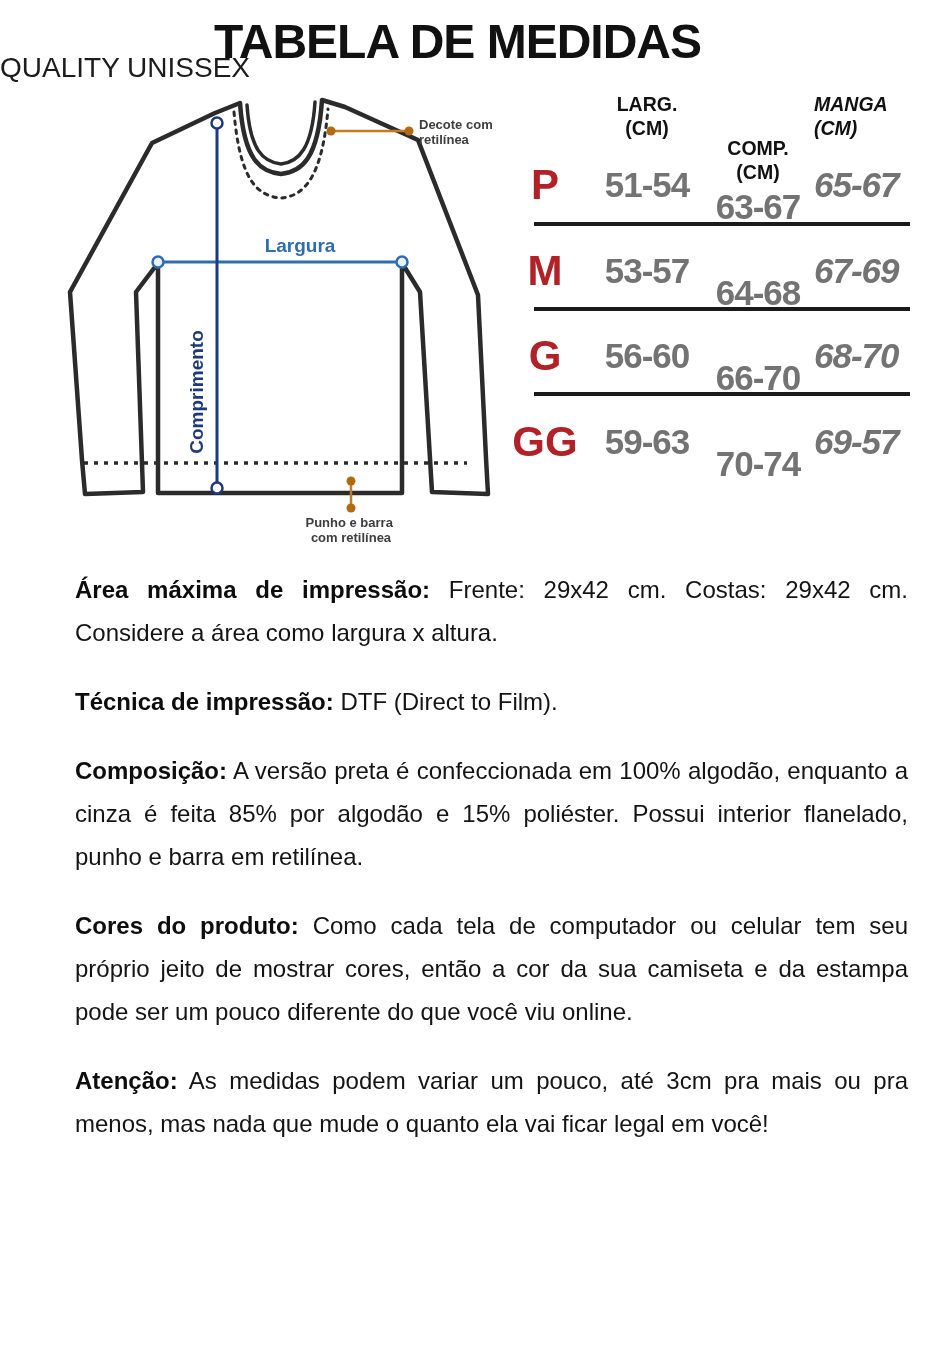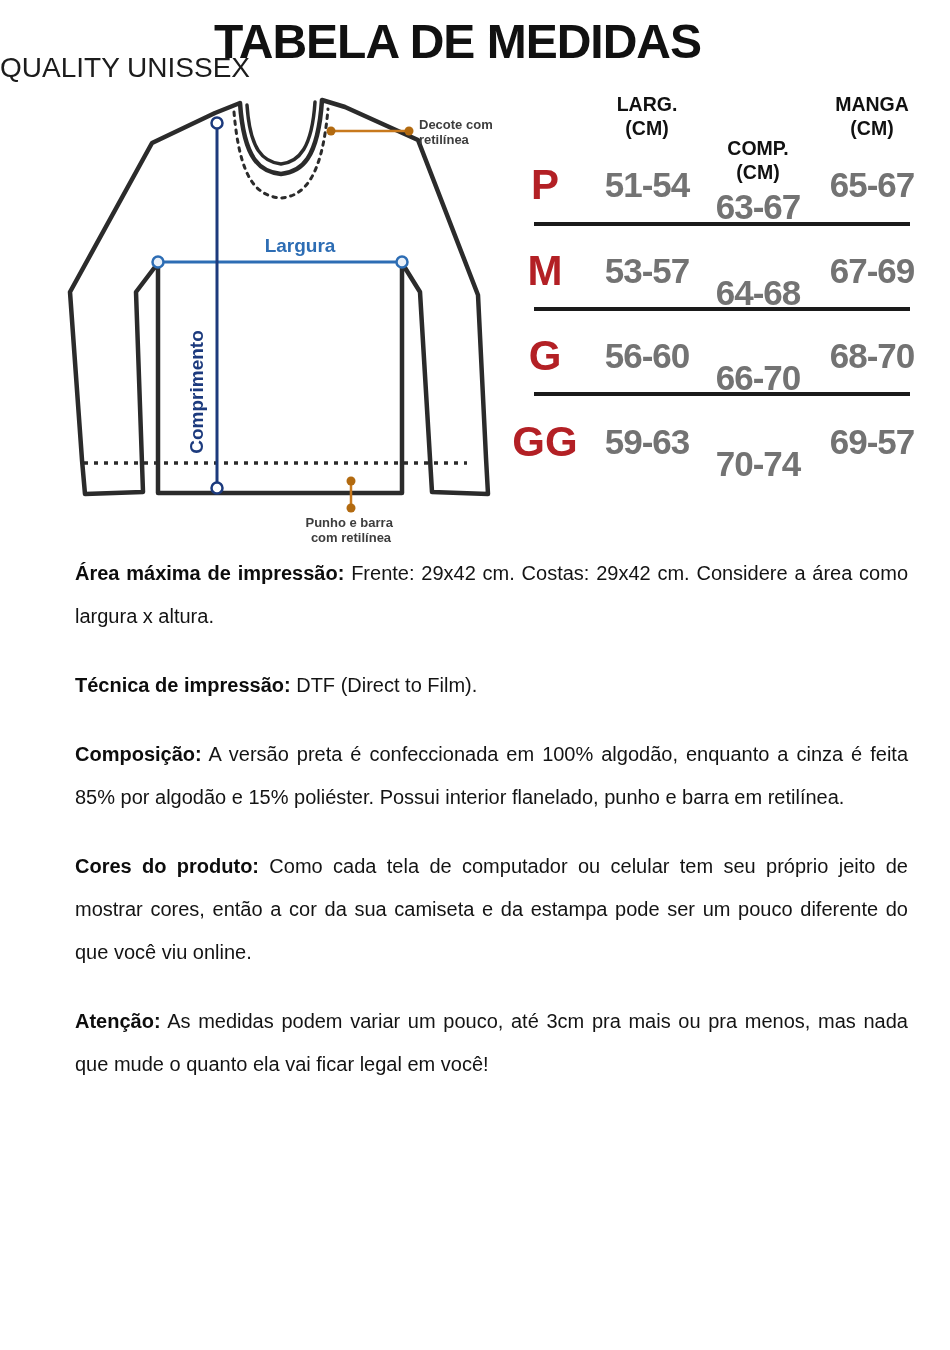--- a/index.html
+++ b/index.html
@@ -12,29 +12,29 @@
   .diagram{position:absolute;left:55px;top:88px;}
   .diagram text{font-family:"Liberation Sans", sans-serif;}
 
   
   .stable{position:absolute;left:498px;top:84px;width:432px;height:400px;}
   .thead{position:absolute;top:8px;left:0;width:432px;display:flex;}
   .trow{position:absolute;left:0;width:432px;display:flex;align-items:center;height:52px;}
   .c0{width:94px;text-align:center;}
   .c1{width:110px;text-align:center;}
   .c2{width:112px;text-align:center;margin-top:44px;}
-  .c3{width:116px;text-align:center;}
+  .c3{width:116px;text-align:left;font-style:italic;}
   .hcell{font-size:19.5px;font-weight:bold;line-height:24px;color:#111;}
   .sizeletter{font-size:42px;font-weight:bold;color:#b32025;line-height:52px;}
   .val{font-size:35px;font-weight:bold;color:#737373;letter-spacing:-1px;}
   .hline{position:absolute;left:36px;width:376px;height:4px;background:#1a1a1a;}
 
   
   .content{position:absolute;left:75px;top:552px;width:833px;}
-  .para{margin:0 0 26px 0;font-size:20px;line-height:43px;text-align:justify;color:#141414;}
+  .para{margin:16px 0 26px 0;font-size:24px;line-height:43px;text-align:justify;color:#141414;}
   .para b{font-weight:bold;color:#0d0d0d;}
   .para .label-block{display:block;text-align:justify;text-align-last:justify;}
 </style>
 </head>
 <body>
 
 <div class="page">
 
   <div class="title">TABELA DE MEDIDAS</div>
   <div class="subtitle">QUALITY UNISSEX</div>

